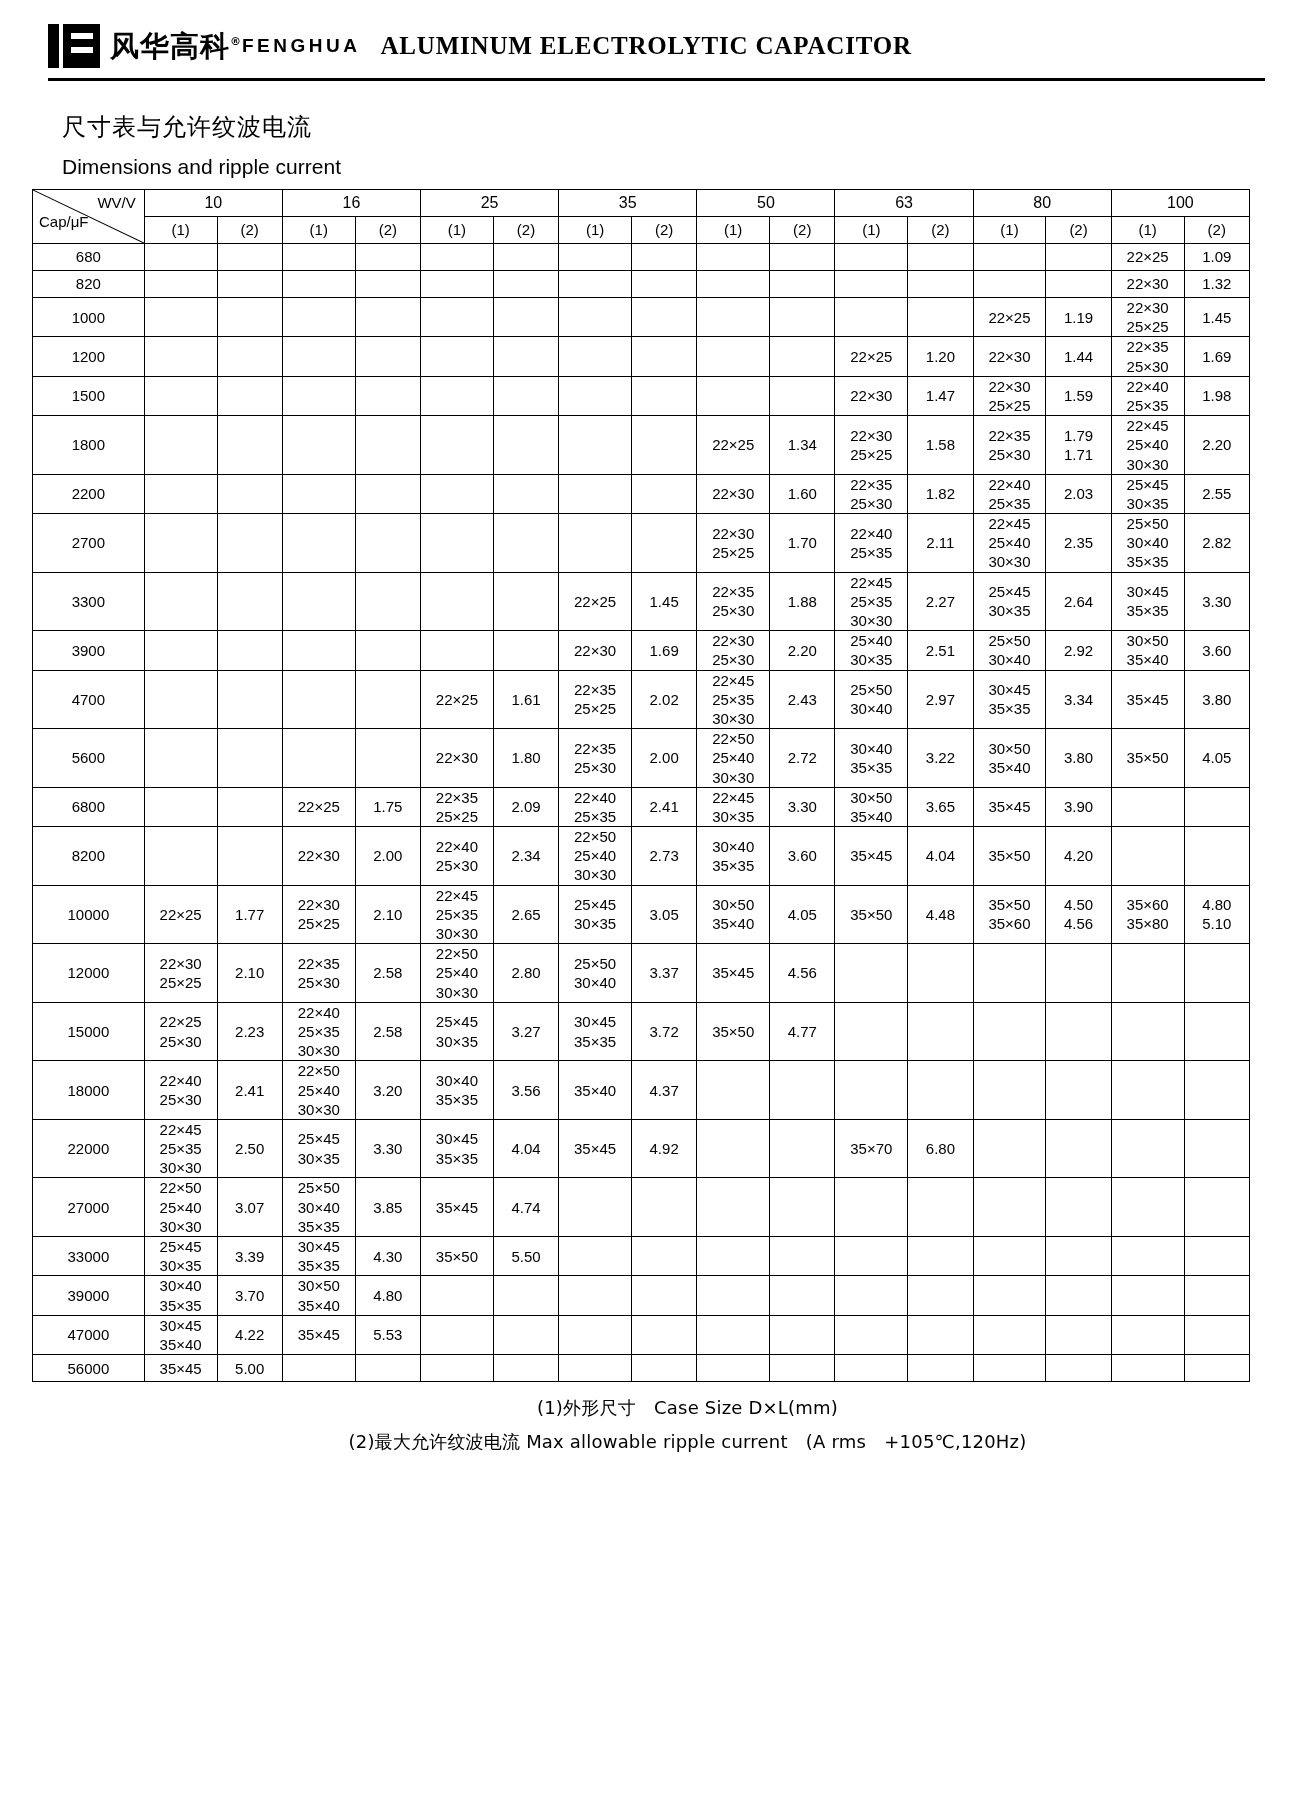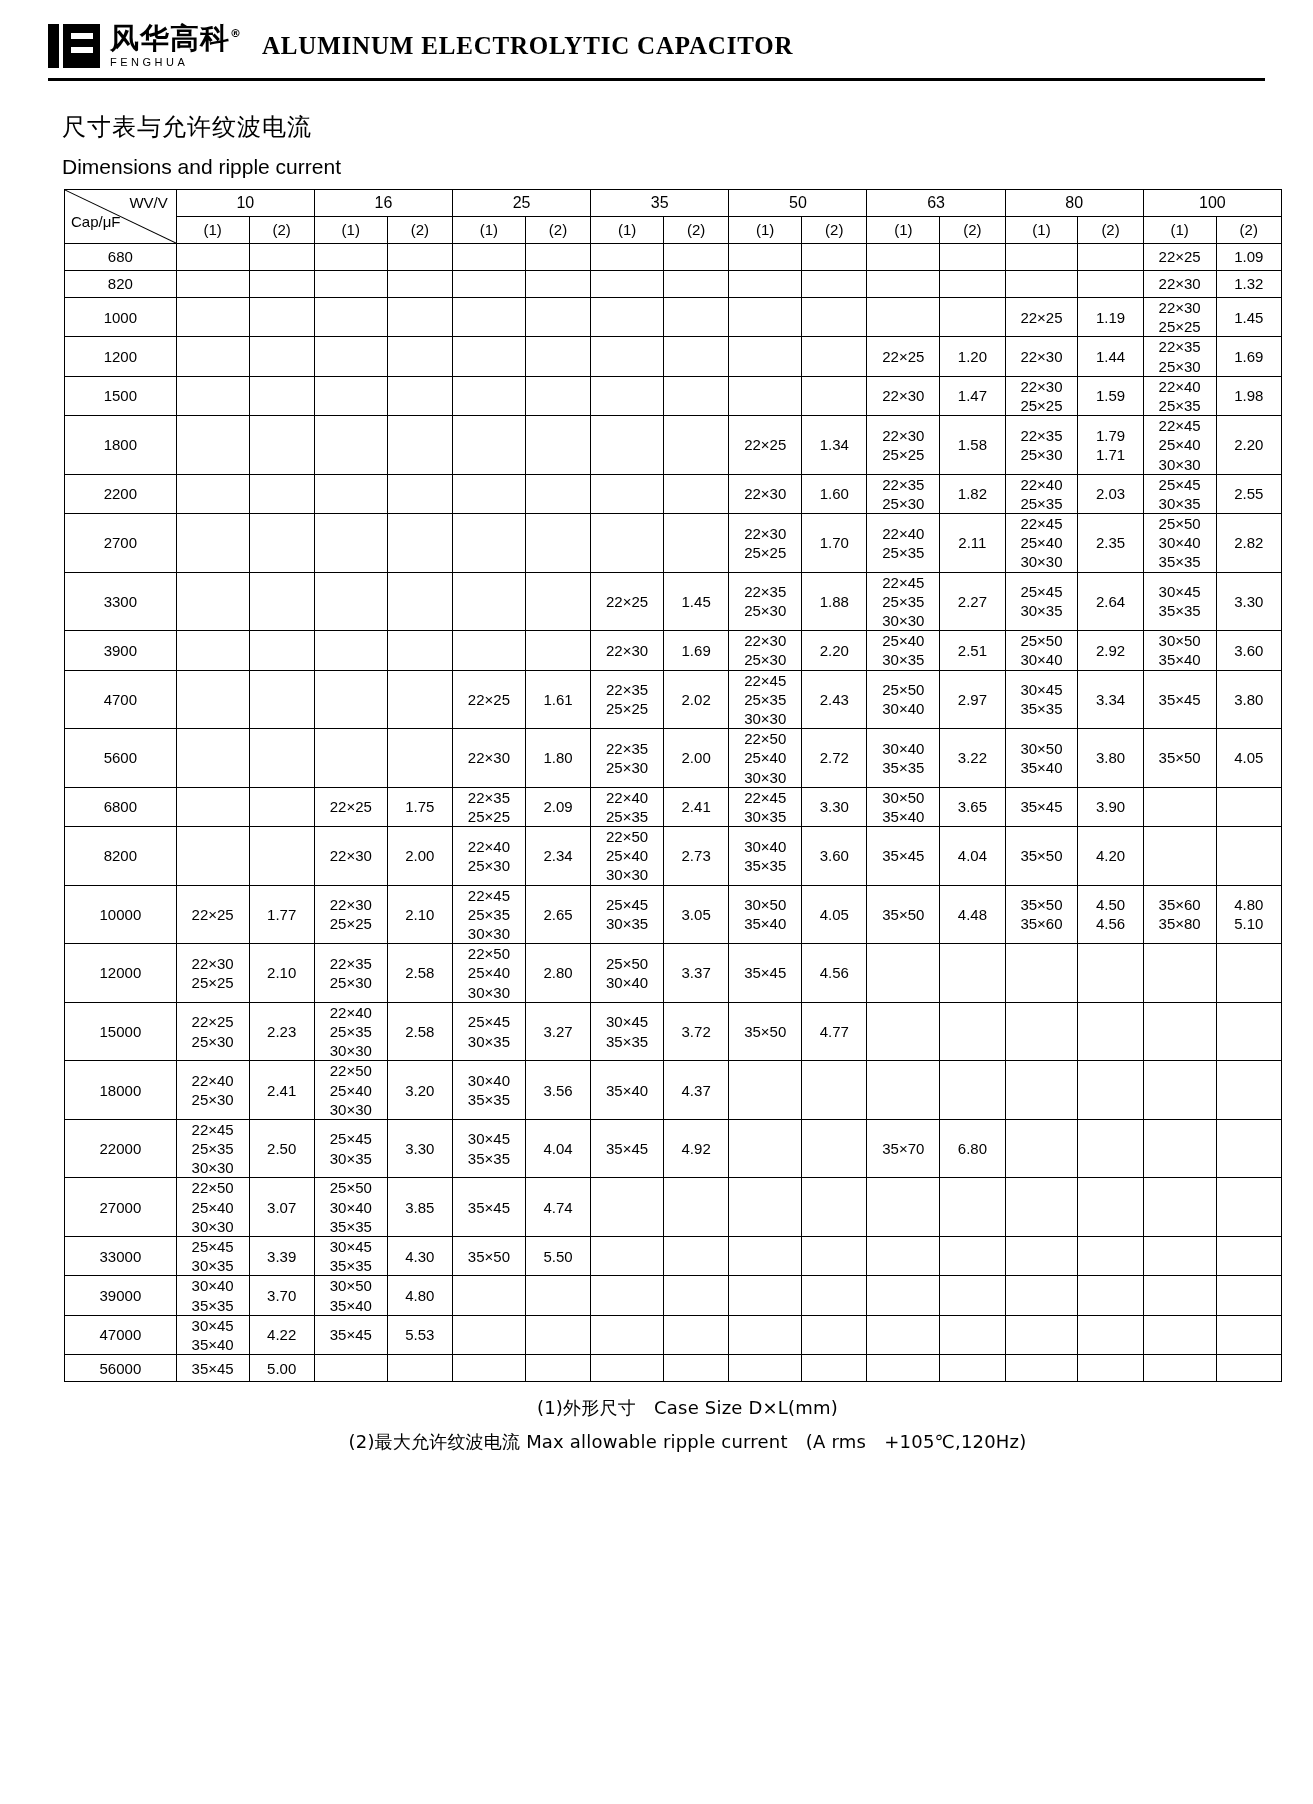--- a/index.html
+++ b/index.html
@@ -60,37 +60,37 @@
     background: #fff;
   }
   .logo-mark .cut2 {
     position: absolute;
     left: 23px; top: 23px;
     width: 22px; height: 6px;
     background: #fff;
   }
   .logo-text {
     display: flex;
-    flex-direction: column;
+    flex-direction: row;
     justify-content: center;
     line-height: 1;
   }
   .logo-cn {
     font-size: 29px;
     font-weight: bold;
     letter-spacing: 1px;
     font-family: "DejaVu Sans", sans-serif;
   }
   .logo-cn sup {
     font-size: 11px;
     vertical-align: super;
   }
   .logo-en {
-    font-size: 11px;
-    font-weight: normal;
+    font-size: 19px;
+    font-weight: bold;
     letter-spacing: 3.5px;
     margin-top: 4px;
     font-family: "Liberation Sans", sans-serif;
   }
   .header-title {
     flex: 1 1 auto;
     text-align: left;
     font-size: 25px;
     font-weight: bold;
     letter-spacing: 0.8px;
@@ -115,21 +115,21 @@
     letter-spacing: 1px;
     margin-bottom: 12px;
   }
   .title-en {
     font-size: 21px;
     font-family: "Liberation Sans", sans-serif;
   }
 
   
   .table-wrap {
-    padding: 0 48px 0 64px;
+    padding: 0 48px 0 32px;
     border-radius: 14px;
   }
   table.dims {
     border-collapse: collapse;
     width: 1218px;
     table-layout: fixed;
     font-size: 15px;
   }
   table.dims td, table.dims th {
     border: 1px solid #000;

